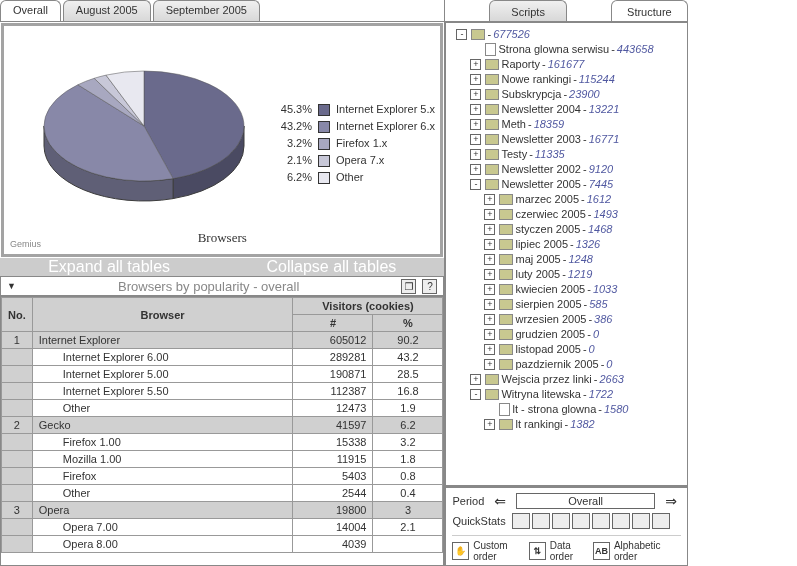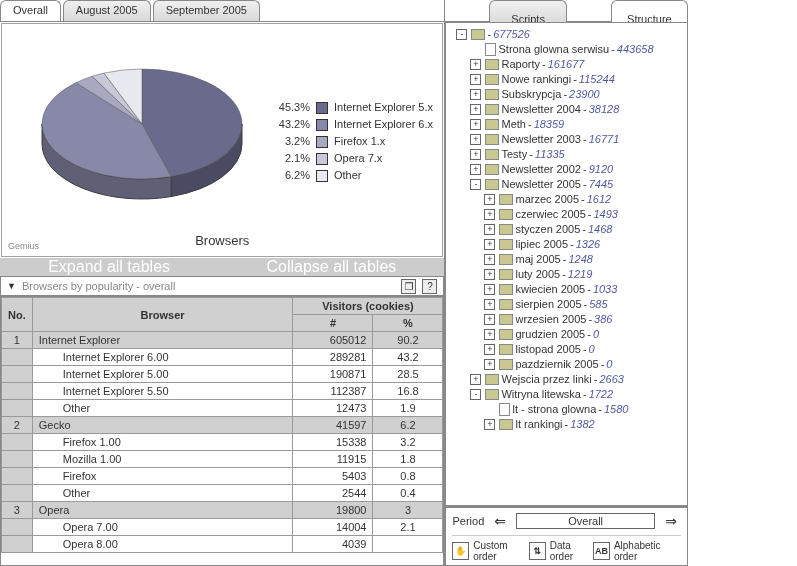--- a/index.html
+++ b/index.html
@@ -6,37 +6,37 @@
 body { font-family:Tahoma,Verdana,sans-serif; font-size:11px; color:#333; background:#fff; width:797px; height:566px; overflow:hidden; }
 .app { display:flex; width:688px; height:566px; }
 .leftcol { width:516px; height:566px; border-right:1px solid #888; display:flex; flex-direction:column; }
 .rightcol { width:281px; height:566px; display:flex; flex-direction:column; }
 
 
 .tabrow { display:flex; height:22px; background:#fff; border-bottom:1px solid #888; }
 .tab { padding:3px 12px; border:1px solid #888; border-bottom:none; background:linear-gradient(#f0f0f0,#d8d8d8); margin-right:2px; border-radius:6px 6px 0 0; cursor:pointer; font-size:11px; }
 .tab.active { background:#fff; }
 .rtabrow { display:flex; height:22px; border-bottom:1px solid #888; }
-.rtab { flex:1; text-align:center; padding:12px; border:1px solid #888; border-bottom:none; background:linear-gradient(#f0f0f0,#d8d8d8); border-radius:6px 6px 0 0; cursor:pointer; font-size:11px;margin-left:44px; }
+.rtab { flex:1; text-align:center; padding:5px; border:1px solid #888; border-bottom:none; background:linear-gradient(#f0f0f0,#d8d8d8); border-radius:6px 6px 0 0; cursor:pointer; font-size:11px;margin-left:44px; }
 .rtab.active { background:#fff; }
 
 
-.chartbox { height:234px; border:1px solid #a3a3a3; margin:1px; position:relative; background:#fff; }
+.chartbox { height:234px; border:3px solid #a3a3a3; margin:1px; position:relative; background:#fff; }
 .pie { position:absolute; left:30px; top:30px; }
 .legend { position:absolute; left:270px; top:75px; font-size:11px; line-height:17px; }
 .legend-row { display:flex; align-items:center; gap:6px; }
 .legend-row .pct { width:38px; text-align:right; }
 .swatch { width:12px; height:12px; border:1px solid #333; }
-.charttitle { position:absolute; bottom:8px; left:0; right:0; text-align:center; font-size:13px; }
+.charttitle { position:absolute; bottom:8px; left:0; right:0; text-align:center; font-size:13px;font-family:Liberation Serif, serif; }
 .gemius { position:absolute; bottom:5px; left:6px; font-size:9px; color:#888; }
 
 
 .tblbar { height:18px; background:#ccc; color:#fff; display:flex; justify-content:space-around; align-items:center; font-size:16px; }
 .tblhdr { height:20px; background:#fff; border:1px solid #888; display:flex; align-items:center; padding:0 6px; gap:6px; }
-.tblhdr .title { color:#888; font-size:11px; flex:1; }
+.tblhdr .title { color:#888; font-size:13px; flex:1;text-align:center; }
 .iconbtn { width:15px; height:15px; border:1px solid #666; display:flex; align-items:center; justify-content:center; font-size:10px; background:#eee; cursor:pointer; }
 
 
 .tblwrap { overflow:auto; border:1px solid #888; flex:1; }
 table.data { border-collapse:collapse; width:100%; font-size:11px;border-radius:26px; }
 table.data th, table.data td { border:1px solid #999; padding:2px 6px; }
 table.data th { background:#d0d0d0; font-weight:bold; }
 table.data .grp td { background:#d0d0d0; }
 table.data td.num { text-align:center; background:#d0d0d0; width:24px; }
 table.data td.r { text-align:right; width:80px; }
@@ -226,21 +226,21 @@
     <div class="rtabrow">
       <div class="rtab">Scripts</div>
       <div class="rtab active">Structure</div>
     </div>
     <div class="tree" id="tree">
         <div class="tn d1 sel"><span class="exp">-</span><span class="fld"></span>  - <span class="cnt">677526</span></div>
         <div class="tn d2"><span style="width:13px;display:inline-block"></span><span class="doc"></span> <span class="lbl">Strona glowna serwisu</span> - <span class="cnt">443658</span></div>
         <div class="tn d2"><span class="exp">+</span><span class="fld"></span> <span class="lbl">Raporty</span> - <span class="cnt">161677</span></div>
         <div class="tn d2"><span class="exp">+</span><span class="fld"></span> <span class="lbl">Nowe rankingi</span> - <span class="cnt">115244</span></div>
         <div class="tn d2"><span class="exp">+</span><span class="fld"></span> <span class="lbl">Subskrypcja</span> - <span class="cnt">23900</span></div>
-        <div class="tn d2"><span class="exp">+</span><span class="fld"></span> <span class="lbl">Newsletter 2004</span> - <span class="cnt">38128</span></div>
+        <div class="tn d2"><span class="exp">+</span><span class="fld"></span> <span class="lbl">Newsletter 2004</span> - <span class="cnt">13221</span></div>
         <div class="tn d2"><span class="exp">+</span><span class="fld"></span> <span class="lbl">Meth</span> - <span class="cnt">18359</span></div>
         <div class="tn d2"><span class="exp">+</span><span class="fld"></span> <span class="lbl">Newsletter 2003</span> - <span class="cnt">16771</span></div>
         <div class="tn d2"><span class="exp">+</span><span class="fld"></span> <span class="lbl">Testy</span> - <span class="cnt">11335</span></div>
         <div class="tn d2"><span class="exp">+</span><span class="fld"></span> <span class="lbl">Newsletter 2002</span> - <span class="cnt">9120</span></div>
         <div class="tn d2"><span class="exp">-</span><span class="fld"></span> <span class="lbl">Newsletter 2005</span> - <span class="cnt">7445</span></div>
         <div class="tn d3"><span class="exp">+</span><span class="fld"></span> <span class="lbl">marzec 2005</span> - <span class="cnt">1612</span></div>
         <div class="tn d3"><span class="exp">+</span><span class="fld"></span> <span class="lbl">czerwiec 2005</span> - <span class="cnt">1493</span></div>
         <div class="tn d3"><span class="exp">+</span><span class="fld"></span> <span class="lbl">styczen 2005</span> - <span class="cnt">1468</span></div>
         <div class="tn d3"><span class="exp">+</span><span class="fld"></span> <span class="lbl">lipiec 2005</span> - <span class="cnt">1326</span></div>
         <div class="tn d3"><span class="exp">+</span><span class="fld"></span> <span class="lbl">maj 2005</span> - <span class="cnt">1248</span></div>
@@ -256,20 +256,33 @@
         <div class="tn d3"><span style="width:13px;display:inline-block"></span><span class="doc"></span> <span class="lbl">lt - strona glowna</span> - <span class="cnt">1580</span></div>
         <div class="tn d3"><span class="exp">+</span><span class="fld"></span> <span class="lbl">lt   rankingi</span> - <span class="cnt">1382</span></div>
       </div>
     <div class="bpanel">
       <div class="brow">
         <span>Period</span>
         <span class="arrow">⇐</span>
         <div class="pfield">Overall</div>
         <span class="arrow">⇒</span>
       </div>
+      <div class="brow">
+        <span>QuickStats</span>
+        <div class="qs">
+          <div class="qsb"></div>
+          <div class="qsb"></div>
+          <div class="qsb"></div>
+          <div class="qsb"></div>
+          <div class="qsb"></div>
+          <div class="qsb"></div>
+          <div class="qsb"></div>
+          <div class="qsb"></div>
+        </div>
+      </div>
       <div class="orders">
         <div class="ord">
             <div class="ordicon">✋</div>
             <span>Custom order</span>
           </div>
         <div class="ord">
             <div class="ordicon">⇅</div>
             <span>Data order</span>
           </div>
         <div class="ord">

